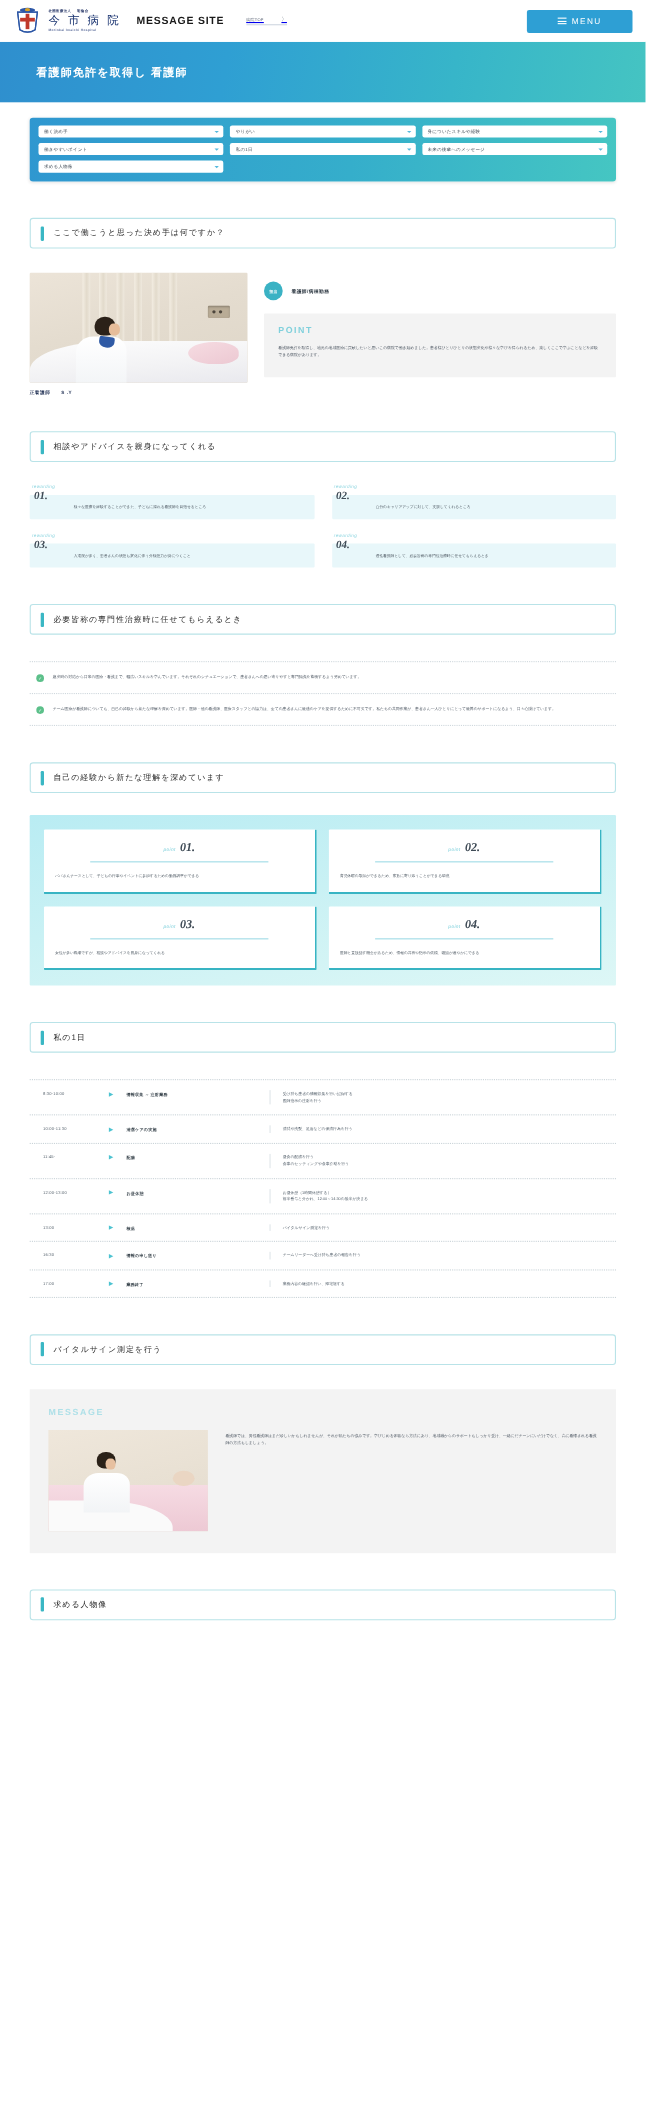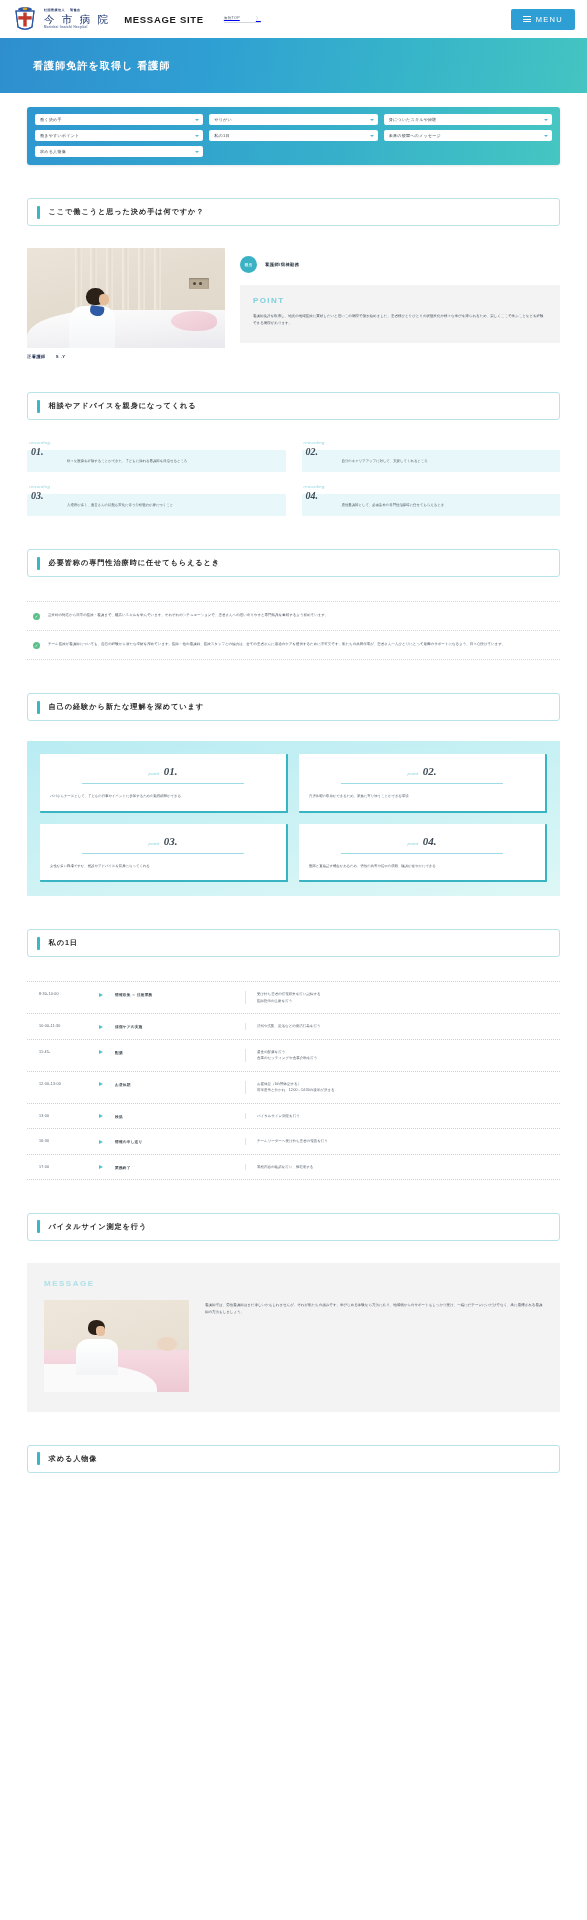--- a/index.html
+++ b/index.html
@@ -46,21 +46,21 @@
   }
   .top-link {
     margin-left: 20px; display: flex; align-items: center; gap: 16px;
     border-bottom: 1px solid #cfd6e0; padding-bottom: 1px;
   }
   .top-link .tl-label { font-size: 3.6px; color: #4a5568; letter-spacing: .3px; }
   .top-link .tl-arrow { font-size: 5px; color: #6b7280; line-height: 1; }
   .menu-btn {
     margin-left: auto; background: #2e9fd4; color: #fff;
     display: flex; align-items: center; gap: 5px;
-    padding: 6px 12px; border-radius: 2px; cursor: pointer;
+    padding: 6px 28px; border-radius: 2px; cursor: pointer;
     font-size: 7.5px; letter-spacing: 1.3px; font-weight: 500;
   }
   .burger { display: inline-flex; flex-direction: column; gap: 1.6px; }
   .burger i { display: block; width: 8px; height: 1px; background: #fff; }
 
   
   .hero {
     height: 55px;
     background: linear-gradient(100deg, #2f8fce 0%, #2f9fd3 35%, #37b5c9 70%, #45c4c2 100%);
     display: flex; align-items: center;
@@ -109,21 +109,21 @@
     margin-top: 33px;
     border: 1px solid #b9e3e8;
     border-radius: 3px;
     height: 28px;
     display: flex; align-items: center;
     padding-left: 9px;
     background: #fff;
   }
   .sec-bar { width: 2.6px; height: 13px; background: #3ab7c4; flex: 0 0 2.6px; border-radius: 1px; }
   .sec-title {
-    margin-left: 9px; font-size: 7.2px; font-weight: bold; color: #2b2b2b;
+    margin-left: 9px; font-size: 7.2px; font-weight: normal; color: #2b2b2b;
     letter-spacing: .9px;
   }
 
   
   .interview { padding: 0 27px; margin-top: 22px; position: relative; }
   .iv-inner { display: flex; align-items: flex-start; position: relative; }
   .iv-photo {
     width: 198px; height: 100px; flex: 0 0 198px;
     border-radius: 1px; position: relative; overflow: hidden;
     background: linear-gradient(165deg,#ece4d8 0%, #e4dccf 45%, #ded6c8 100%);

